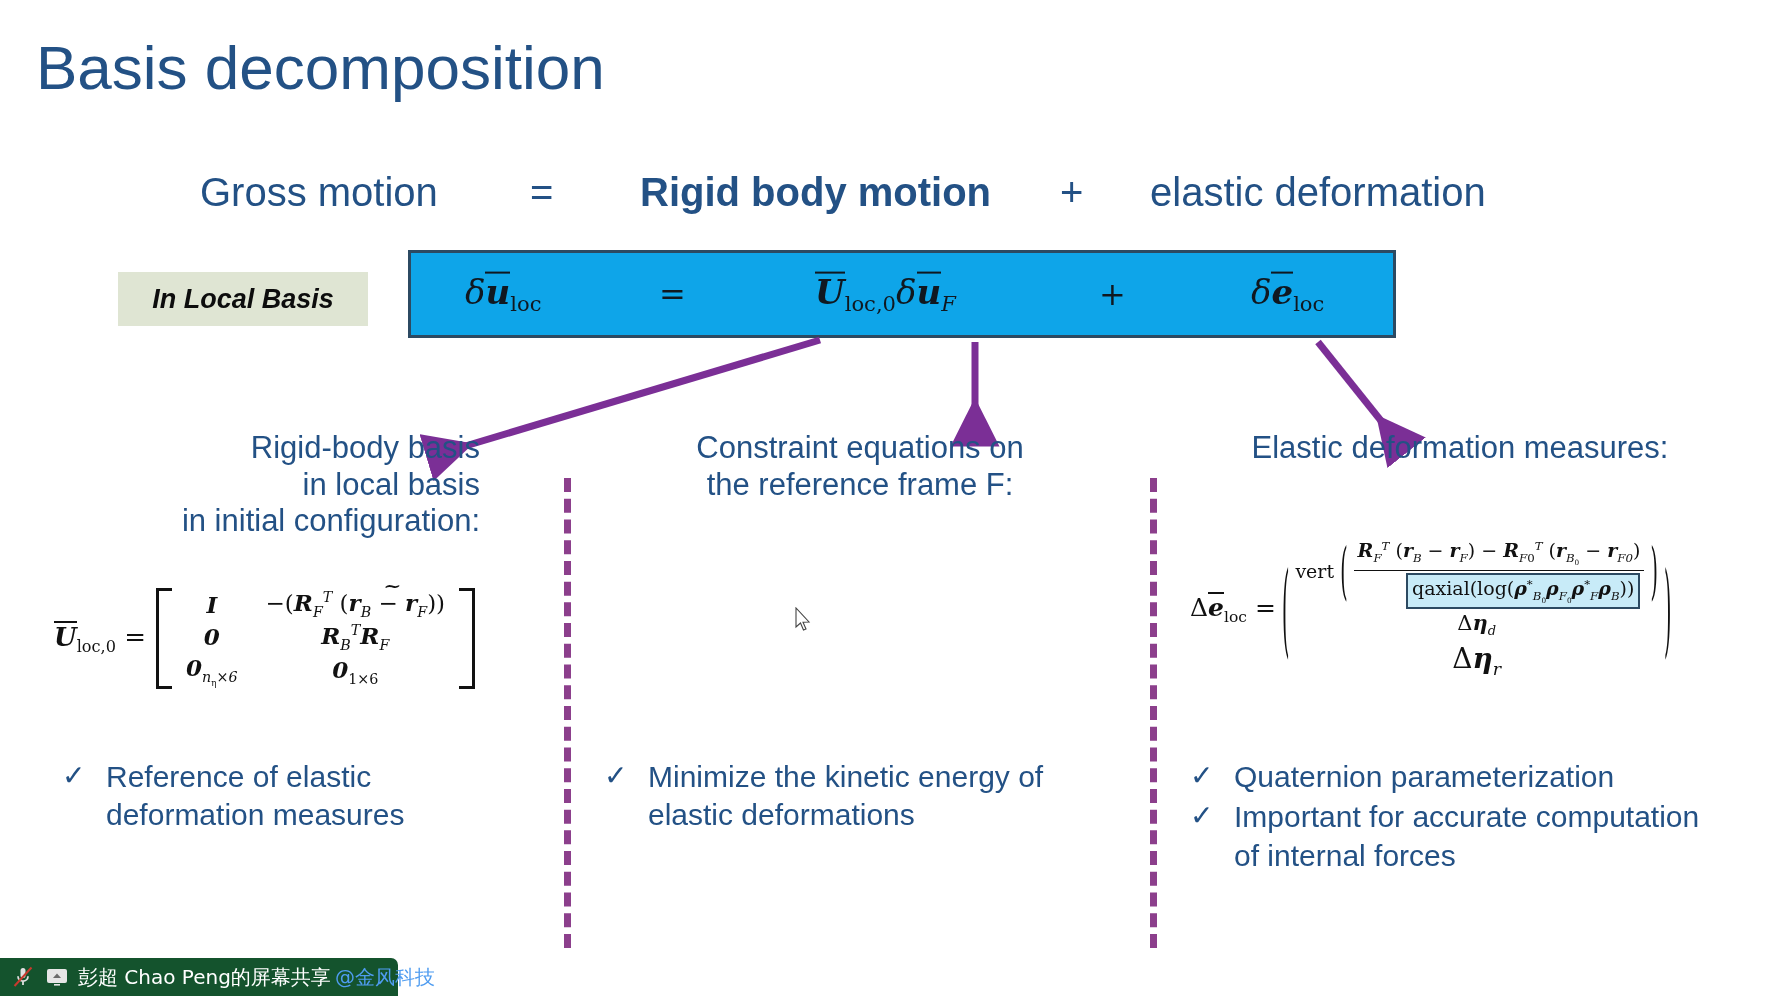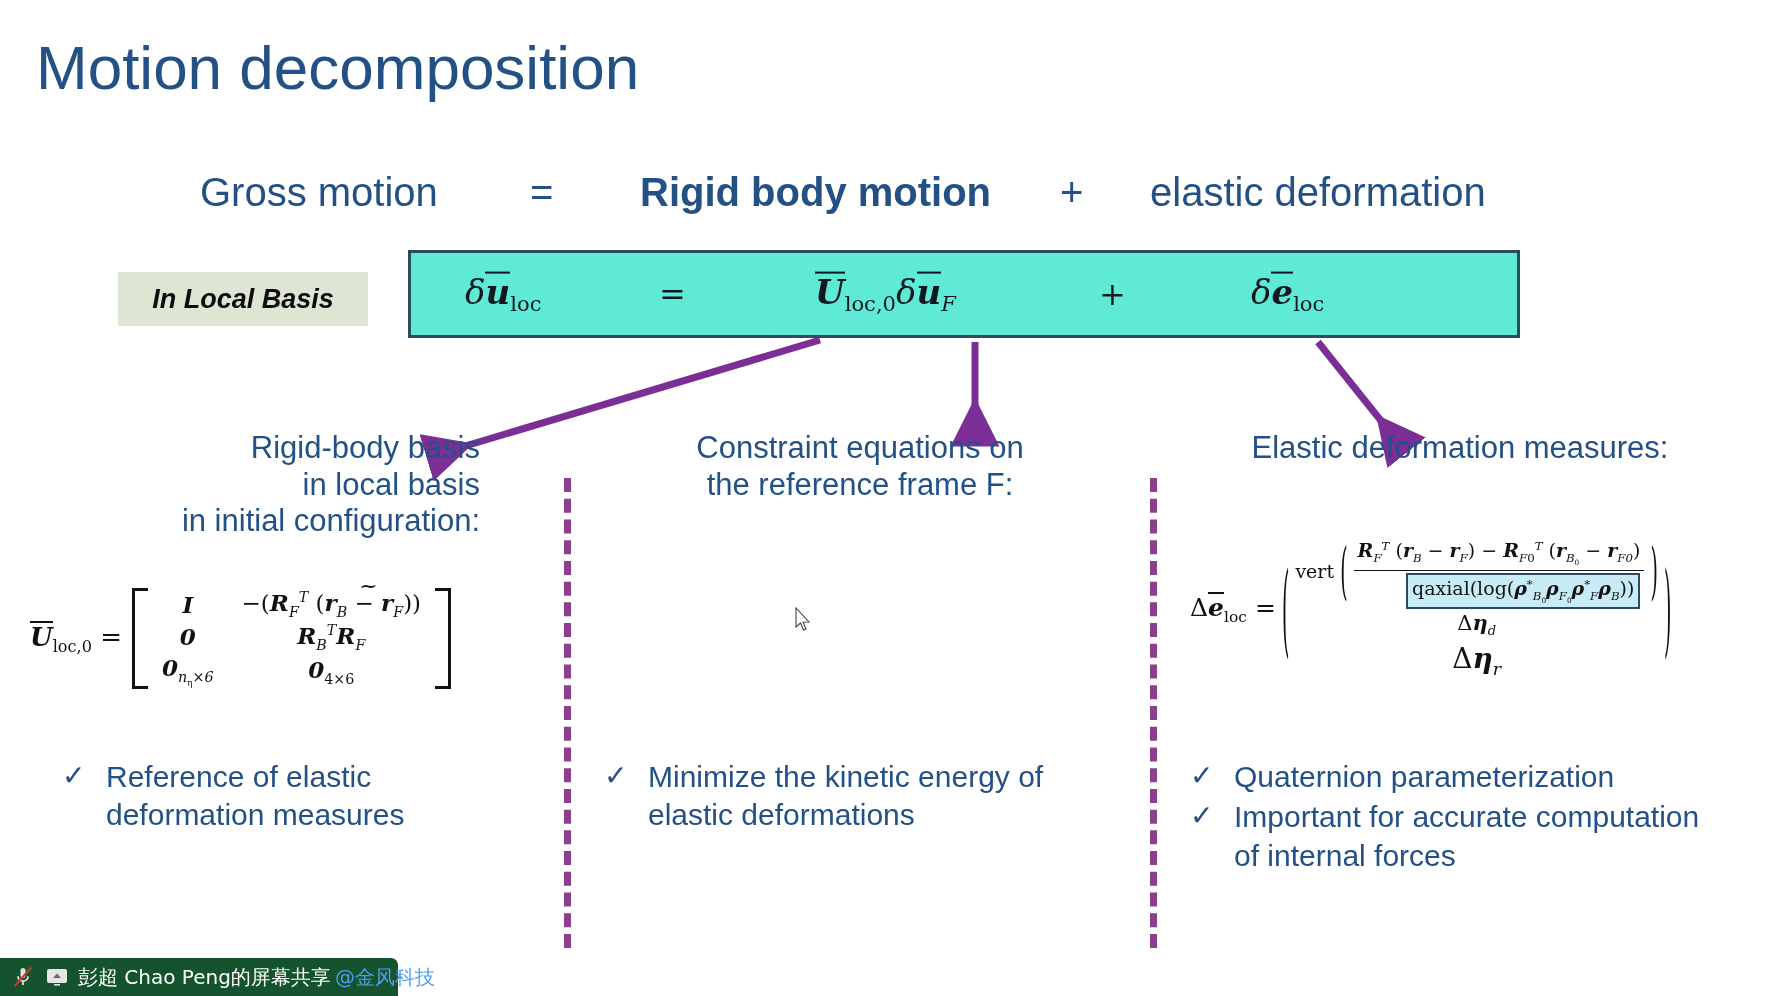--- a/index.html
+++ b/index.html
@@ -62,23 +62,23 @@
     font-weight: bold;
     display: flex;
     align-items: center;
     justify-content: center;
   }
   
   .eq-box {
     position: absolute;
     left: 408px;
     top: 250px;
-    width: 1112px;
+    width: 988px;
     height: 88px;
-    background: #5eead4;
+    background: #0ea5e9;
     border: 3px solid #2c4a62;
     box-sizing: border-box;
   }
   .eq-box-inner {
     position: relative;
     width: 100%;
     height: 100%;
     font-family: "DejaVu Serif", serif;
     color: #101820;
   }
@@ -140,21 +140,21 @@
   .mat-wrap { display: inline-flex; align-items: center; vertical-align: middle; }
   .brk {
     display: inline-block;
     width: 13px;
     align-self: stretch;
     border-top: 3px solid #111;
     border-bottom: 3px solid #111;
   }
   .brk-l { border-left: 3px solid #111; }
   .brk-r { border-right: 3px solid #111; }
-  .lhs-eq { display: inline-block; vertical-align: middle; margin-right: 10px; font-size: 26px;}
+  .lhs-eq { display: inline-block; vertical-align: middle; margin-right: 10px; font-size: 26px; margin-left: 24px;}
   .wtilde { position: relative; display: inline-block; }
   .wtilde > .tl {
     position: absolute;
     left: 0; right: 0; top: -0.62em;
     text-align: center;
     font-size: 0.95em;
     line-height: 1;
   }
   
   .f2 { left: 660px; top: 600px; font-size: 29px; white-space: nowrap; }
@@ -255,21 +255,21 @@
     font-family: "DejaVu Sans", sans-serif;
     margin-left: -4px;
   }
   .sr-only { position:absolute; width:1px; height:1px; overflow:hidden; clip:rect(0 0 0 0); }
 </style>
 </head>
 <body>
 
 <div class="slide">
 
-  <div class="slide-title">Motion decomposition</div>
+  <div class="slide-title">Basis decomposition</div>
 
   <div class="headline">
     <span class="hl-item hl-gross">Gross motion</span><span class="hl-item hl-eq1">=</span><span class="hl-item hl-rigid">Rigid body motion</span><span class="hl-item hl-plus">+</span><span class="hl-item hl-elast">elastic deformation</span>
   </div>
 
   <div class="local-basis">In Local Basis</div>
 
   <div class="eq-box">
     <div class="eq-box-inner">
       <span class="eqpart eq-u">
@@ -315,21 +315,21 @@
             <tr>
               <td><span class="bi">I</span></td>
               <td><span class="up">−(</span><span class="bi">R</span><sub class="it">F</sub><sup class="it">T</sup> <span class="wtilde"><span class="tl">~</span>(<span class="bi">r</span><sub class="it">B</sub> − <span class="bi">r</span><sub class="it">F</sub>))</span></td>
             </tr>
             <tr>
               <td><span class="bi">0</span></td>
               <td><span class="bi">R</span><sub class="it">B</sub><sup class="it">T</sup><span class="bi">R</span><sub class="it">F</sub></td>
             </tr>
             <tr>
               <td><span class="bi">0</span><sub class="it">n<sub>η</sub>×6</sub></td>
-              <td><span class="bi">0</span><sub>4×6</sub></td>
+              <td><span class="bi">0</span><sub>1×6</sub></td>
             </tr>
           </tbody>
         </table>
         <span class="brk brk-r"></span>
       </span>
     <span class="sr-only">Ū_loc,0 = [ I , −(R_F^T (r_B − r_F))~ ; 0 , R_B^T R_F ; 0_{n_η×6} , 0_{1×6} ]</span>
   </div>
 
   <div class="col-head col2-head">
     <div>Constraint equations on</div>

